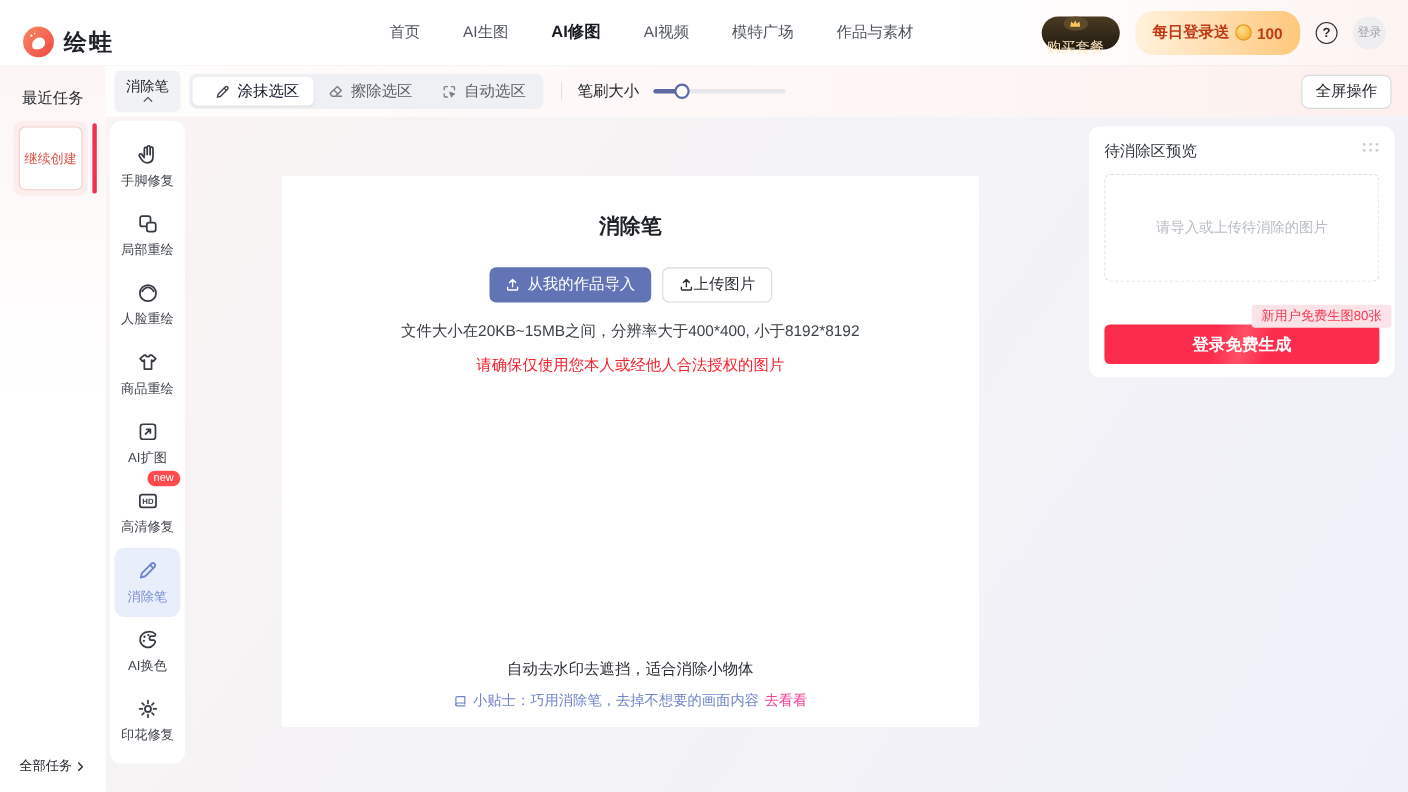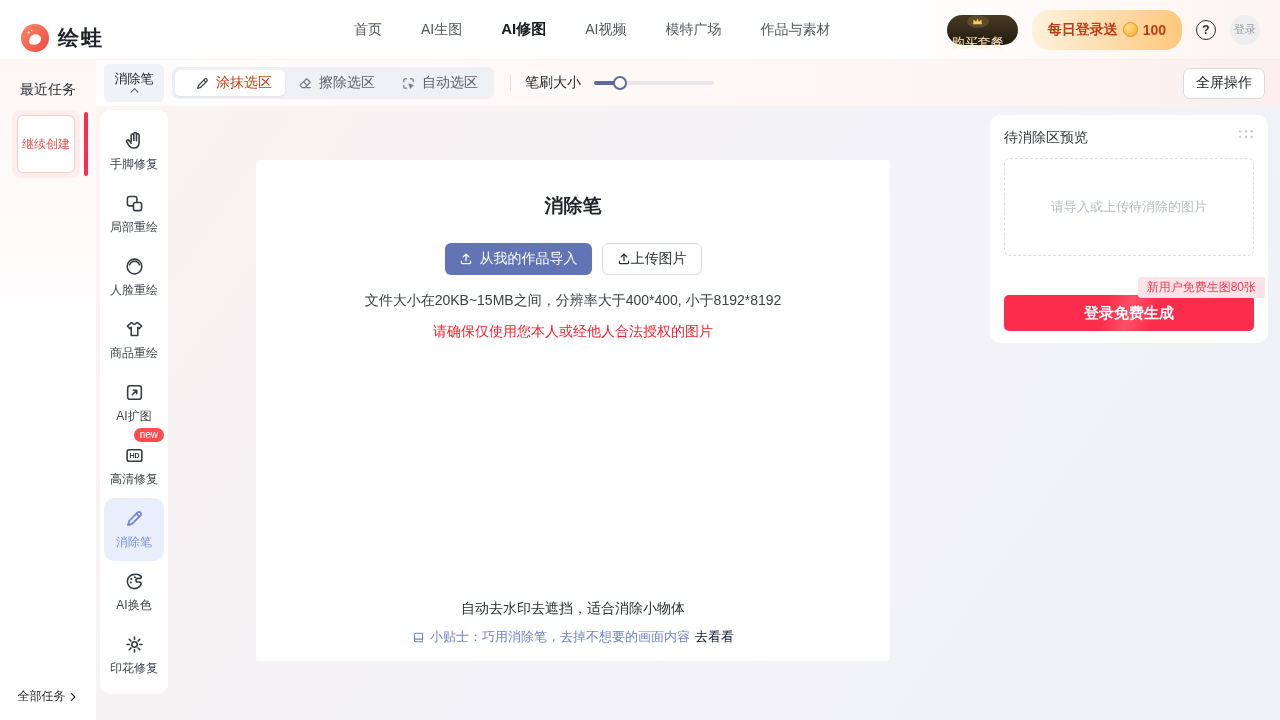--- a/index.html
+++ b/index.html
@@ -40,21 +40,21 @@
                gap:1px; font-size:12px; color:#23262b; cursor:pointer; }
 
   
   .toolbar { position:absolute; top:60px; left:96px; right:0; height:46px;
              background:linear-gradient(90deg,#fffdfd,#fdf4f2 82%,#fcefed); display:flex; align-items:center; padding:0 15px 0 8px; }
   .tool-dropdown { width:60px; height:38px; background:#f1f2f5; border-radius:6px; display:flex; flex-direction:column;
                    align-items:center; justify-content:center; font-size:13px; line-height:1.15; cursor:pointer; color:#23262b; }
   .segmented { margin-left:8px; background:#eff0f3; border-radius:7px; padding:3px; display:flex; align-items:stretch; }
   .segment { display:flex; align-items:center; gap:6px; padding:4px 13px; font-size:14px; color:#5c6168; border-radius:5px; cursor:pointer; }
   .segment svg { color:#787d85; }
-  .segment.active { background:#fff; color:#c2410c; box-shadow:0 1px 2px rgba(0,0,0,0.06);padding-left:20px; }
+  .segment.active { background:#fff; color:#0f172a; box-shadow:0 1px 2px rgba(0,0,0,0.06);padding-left:20px; }
   .segment.active svg { color:#3a3f47; }
   .vdivider { width:1px; height:16px; background:#e2e3e7; margin:0 14px 0 16px; }
   .brush-label { font-size:14px; color:#23262b; }
   .slider { width:120px; height:4px; background:#e7e7eb; border-radius:2px; margin-left:13px; position:relative; cursor:pointer; }
   .slider-fill { height:100%; background:#5c6aa1; border-radius:2px; }
   .slider-thumb { position:absolute; top:50%; transform:translate(-50%,-50%); width:14px; height:14px; background:#fff;
                   border:2.5px solid #5c6aa1; border-radius:50%; }
   .fullscreen-btn { margin-left:auto; height:31px; padding:0 12px; background:#fff; border:1px solid #d8dade;
                     border-radius:7px; font-size:14px; color:#23262b; display:flex; align-items:center; cursor:pointer; }
 
@@ -79,21 +79,21 @@
   .card-title { margin-top:33px; font-size:19px; font-weight:bold; color:#1f2329; }
   .btn-row { margin-top:24px; display:flex; gap:10px; }
   .btn-import { height:32px; padding:0 14px; background:#6274b6; color:#fff; border-radius:6px; font-size:14px;
                 display:flex; align-items:center; gap:7px; cursor:pointer; border:none; }
   .btn-upload { height:32px; padding:0 14px; background:#fff; border:1px solid #d8dade; border-radius:6px; font-size:14px;
                 display:flex; align-items:center; color:#2a2e34; cursor:pointer; }
   .file-hint { margin-top:17px; font-size:14px; color:#3c4147; }
   .warning { margin-top:13px; font-size:14px; color:#f5222d; }
   .card-desc { position:absolute; bottom:43px; font-size:14px; color:#2a2e34; }
   .tip-row { position:absolute; bottom:15px; font-size:13px; color:#7083cc; display:flex; gap:5px; align-items:center; cursor:pointer; }
-  .tip-link { color:#0f172a; }
+  .tip-link { color:#ec4899; }
 
   
   .preview-panel { position:absolute; left:894px; top:9px; width:278px; height:228px; background:#fff; border-radius:10px; padding:14px; }
   .panel-title { font-size:14px; color:#33383f; }
   .dots-icon { position:absolute; top:14px; right:14px; cursor:pointer; }
   .dashed-box { margin-top:11px; height:98px; border:1px dashed #dcdee3; border-radius:6px; display:flex;
                 align-items:center; justify-content:center; font-size:13px; color:#b8bcc3; }
   .free-badge { position:absolute; right:3px; top:162px; background:#fce3e7; color:#f43b55; font-size:12px; height:21px;
                 display:flex; align-items:center; padding:0 9px; border-radius:3px; z-index:2; }
   .generate-btn { position:absolute; left:14px; right:14px; top:180px; height:36px; border-radius:5px;

